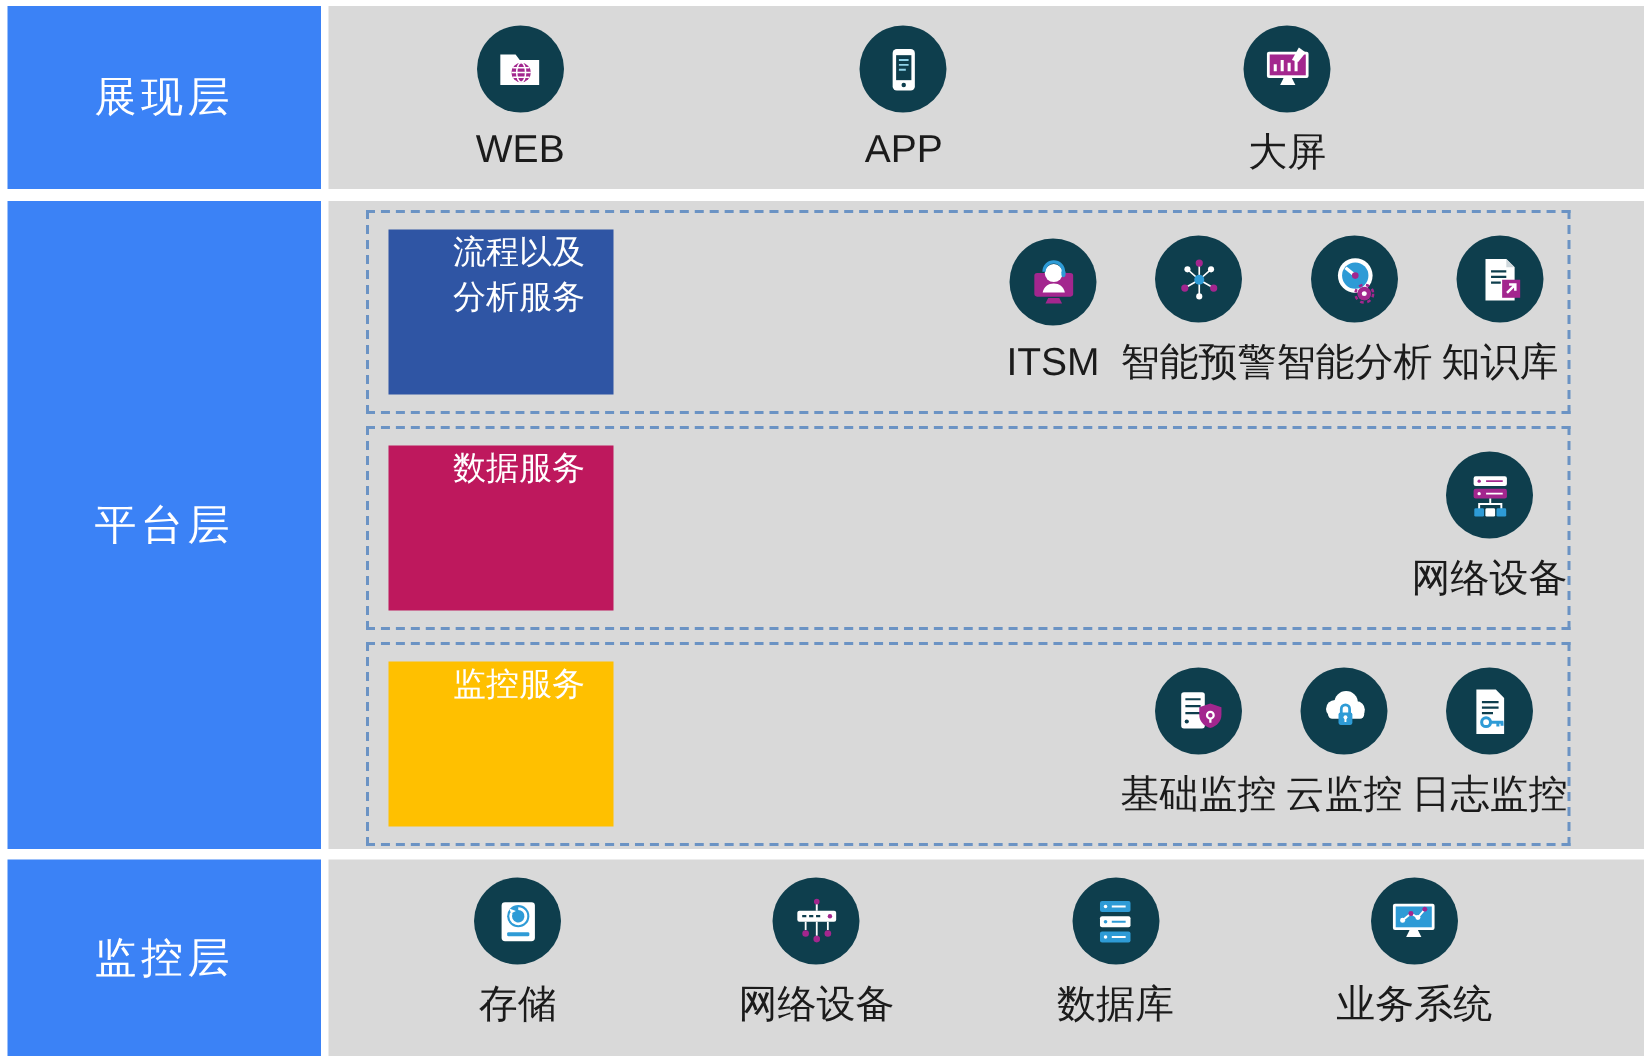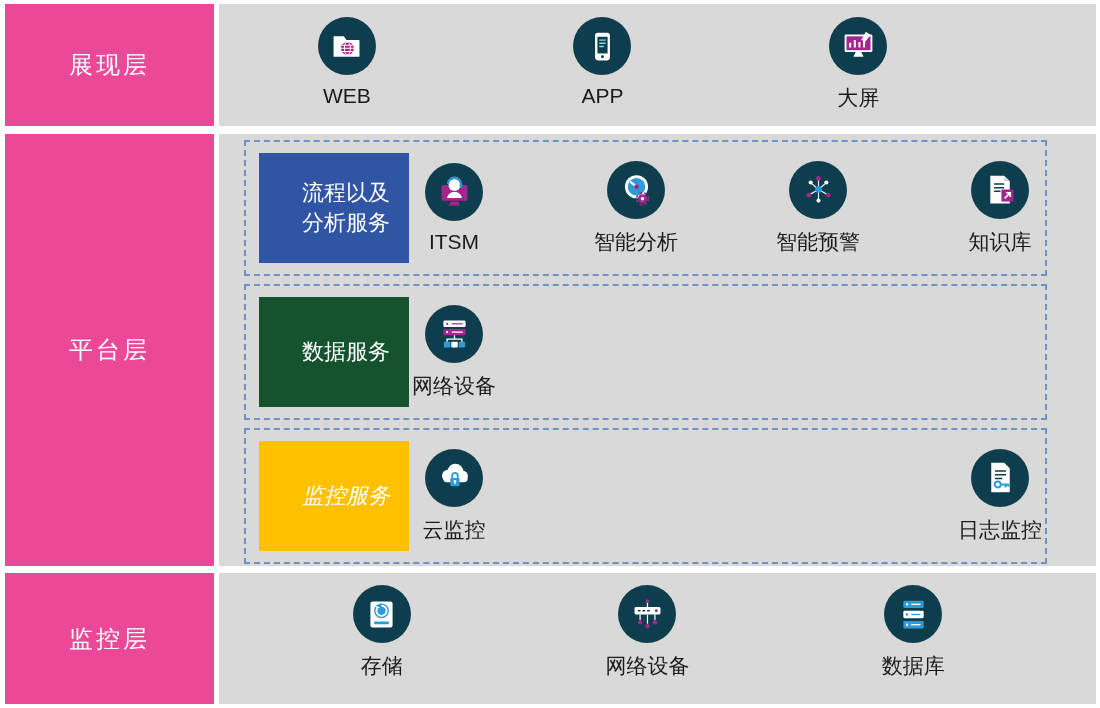--- a/index.html
+++ b/index.html
@@ -9,49 +9,49 @@
     background:#ffffff;
     font-family:"Liberation Sans","DejaVu Sans",sans-serif;
     overflow:hidden;
   }
   .band{position:absolute;left:5px;right:4px;display:flex}
   #band1{top:4px;height:122px}
   #band2{top:134px;height:432px}
   #band3{top:573px;height:131px}
   .side{
     width:209px;flex:none;margin-right:5px;
-    background:#ec4899;color:#fff;
+    background:#3b82f6;color:#fff;
     display:flex;align-items:center;justify-content:center;
-    font-size:24px;letter-spacing:3px;
+    font-size:28px;letter-spacing:3px;
   }
   .content{flex:1;background:#d9d9d9}
   .items{display:flex;justify-content:space-around;align-items:flex-start}
   #band1 .items{padding:13px 110px 0 0}
   #band3 .items{padding:12px 50px 0 30px}
   .item{display:flex;flex-direction:column;align-items:center;min-width:90px}
   .ic{
     width:58px;height:58px;border-radius:50%;
     background:#0e3e4d;
     display:flex;align-items:center;justify-content:center;flex:none;
   }
   .ic svg{width:37px;height:37px;display:block}
-  .ilabel{margin-top:9px;font-size:21px;color:#1b1b1b;white-space:nowrap}
+  .ilabel{margin-top:9px;font-size:26px;color:#1b1b1b;white-space:nowrap}
   
   .pcontent{display:flex;flex-direction:column;gap:8px;padding:6px 49px 0 25px}
   .group{
     border:2px dashed #6b93c4;height:136px;
     display:flex;align-items:center;padding-left:13px;
   }
   .gtitle{
     width:150px;height:110px;flex:none;
-    display:flex;align-items:center;justify-content:center;
+    display:flex;justify-content:center;
     color:#fff;font-size:22px;text-align:center;line-height:1.35;padding-left:24px;
   }
   .gtitle span{display:inline-block;max-width:98px}
-  .gitems{flex:1;display:flex;justify-content:space-between;align-items:center}
+  .gitems{flex:1;display:flex;justify-content:flex-end;align-items:center}
 </style>
 </head>
 <body>
 
 <section class="band" id="band1">
   <div class="side">展现层</div>
   <div class="content">
     <div class="items">
 
       <div class="item">
@@ -112,35 +112,20 @@
               <path d="M16 31h8l2 4H14z" fill="#a3268e"></path>
               <circle cx="20" cy="13" r="6.5" fill="#fff"></circle>
               <path d="M13 12a7 7 0 0 1 14 0" fill="none" stroke="#2e9bd6" stroke-width="2.4"></path>
               <rect x="25.5" y="11" width="3" height="5" rx="1.5" fill="#2e9bd6"></rect>
               <path d="M12 27c1-4.5 4-6.5 8-6.5s7 2 8 6.5z" fill="#fff"></path>
             </svg>
           </div>
           <div class="ilabel">ITSM</div>
         </div>
 
-
-        <div class="item">
-          <div class="ic">
-            <svg viewBox="0 0 40 40">
-              <circle cx="20" cy="17" r="12.5" fill="#fff"></circle>
-              <circle cx="20" cy="17" r="9.5" fill="#2e9bd6"></circle>
-              <path d="M20 17l-7-5.6" stroke="#fff" stroke-width="2.4"></path>
-              <circle cx="20" cy="17" r="2.4" fill="#a3268e"></circle>
-              <circle cx="26.5" cy="30" r="5" fill="#a3268e"></circle>
-              <circle cx="26.5" cy="30" r="6.4" fill="none" stroke="#a3268e" stroke-width="1.8" stroke-dasharray="2.6 2.6"></circle>
-              <circle cx="26.5" cy="30" r="1.8" fill="#fff"></circle>
-            </svg>
-          </div>
-          <div class="ilabel">智能分析</div>
-        </div>
 
         <div class="item">
           <div class="ic">
             <svg viewBox="0 0 40 40">
               <g stroke="#fff" stroke-width="1.2">
                 <path d="M20 20V8M20 20l10.4 6M20 20L9.6 26M20 20l8.5-7.5M20 20l-8.5-7.5M20 20v12"></path>
               </g>
               <circle cx="20" cy="20" r="3.6" fill="#2e9bd6"></circle>
               <circle cx="20" cy="8" r="2.6" fill="#a3268e"></circle>
               <circle cx="30.4" cy="26" r="2.6" fill="#a3268e"></circle>
@@ -149,35 +134,50 @@
               <circle cx="11.5" cy="12.5" r="2.2" fill="#fff"></circle>
               <circle cx="20" cy="32" r="2.2" fill="#fff"></circle>
             </svg>
           </div>
           <div class="ilabel">智能预警</div>
         </div>
 
         <div class="item">
           <div class="ic">
             <svg viewBox="0 0 40 40">
+              <circle cx="20" cy="17" r="12.5" fill="#fff"></circle>
+              <circle cx="20" cy="17" r="9.5" fill="#2e9bd6"></circle>
+              <path d="M20 17l-7-5.6" stroke="#fff" stroke-width="2.4"></path>
+              <circle cx="20" cy="17" r="2.4" fill="#a3268e"></circle>
+              <circle cx="26.5" cy="30" r="5" fill="#a3268e"></circle>
+              <circle cx="26.5" cy="30" r="6.4" fill="none" stroke="#a3268e" stroke-width="1.8" stroke-dasharray="2.6 2.6"></circle>
+              <circle cx="26.5" cy="30" r="1.8" fill="#fff"></circle>
+            </svg>
+          </div>
+          <div class="ilabel">智能分析</div>
+        </div>
+
+        <div class="item">
+          <div class="ic">
+            <svg viewBox="0 0 40 40">
               <path d="M9 5h15l6 6v24H9z" fill="#fff"></path>
               <path d="M24 5v6h6z" fill="#cfd8dc"></path>
               <path d="M13 14h11M13 18h11M13 22h7" stroke="#0e3e4d" stroke-width="1.6"></path>
               <rect x="21" y="20" width="13" height="13" fill="#a3268e"></rect>
               <path d="M24.5 29.5l6-6M30.5 28v-4.5H26" stroke="#fff" stroke-width="1.8" fill="none"></path>
             </svg>
           </div>
           <div class="ilabel">知识库</div>
         </div>
 
       </div>
     </div>
 
     <div class="group">
-      <div class="gtitle" style="background: #14532d;">
+      <div class="gtitle" style="background: #be185d;">
         <span>数据服务</span>
       </div>
       <div class="gitems">
 
 
         <div class="item">
           <div class="ic">
             <svg viewBox="0 0 40 40">
               <rect x="8" y="6" width="24" height="7" rx="1.5" fill="#fff"></rect>
               <rect x="8" y="15" width="24" height="7" rx="1.5" fill="#a3268e"></rect>
@@ -191,25 +191,38 @@
               <rect x="24.5" y="29" width="7" height="6" rx="1" fill="#2e9bd6"></rect>
             </svg>
           </div>
           <div class="ilabel">网络设备</div>
         </div>
 
       </div>
     </div>
 
     <div class="group">
-      <div class="gtitle" style="background: rgb(255, 192, 0); font-style: italic;">
+      <div class="gtitle" style="background: rgb(255, 192, 0);">
         <span>监控服务</span>
       </div>
       <div class="gitems">
 
+        <div class="item">
+          <div class="ic">
+            <svg viewBox="0 0 40 40">
+              <rect x="7" y="6" width="17" height="26" rx="2" fill="#fff"></rect>
+              <path d="M10 11h11M10 16h11M10 21h11" stroke="#0e3e4d" stroke-width="1.6"></path>
+              <circle cx="11" cy="27" r="1.5" fill="#0e3e4d"></circle>
+              <path d="M28 14l8 2.8v5.2c0 5-3.2 8.2-8 9.8-4.8-1.6-8-4.8-8-9.8v-5.2z" fill="#a3268e"></path>
+              <circle cx="28" cy="22.5" r="2.4" fill="none" stroke="#fff" stroke-width="1.6"></circle>
+              <path d="M28 24.5v3.5" stroke="#fff" stroke-width="1.6"></path>
+            </svg>
+          </div>
+          <div class="ilabel">基础监控</div>
+        </div>
 
 
         <div class="item">
           <div class="ic">
             <svg viewBox="0 0 40 40">
               <circle cx="13" cy="18" r="6.5" fill="#fff"></circle>
               <circle cx="21" cy="13.5" r="8.5" fill="#fff"></circle>
               <circle cx="28.5" cy="18.5" r="6" fill="#fff"></circle>
               <rect x="8" y="17" width="26" height="8" rx="3" fill="#fff"></rect>
               <path d="M17.5 21v-3a3 3 0 0 1 6 0v3" fill="none" stroke="#2e9bd6" stroke-width="2"></path>
@@ -285,17 +298,32 @@
             <circle cx="13" cy="20" r="1.3" fill="#2e9bd6"></circle>
             <circle cx="13" cy="31" r="1.3" fill="#fff"></circle>
             <path d="M17.5 9h10" stroke="#fff" stroke-width="1.4"></path>
             <path d="M17.5 20h10" stroke="#2e9bd6" stroke-width="1.4"></path>
             <path d="M17.5 31h10" stroke="#fff" stroke-width="1.4"></path>
           </svg>
         </div>
         <div class="ilabel">数据库</div>
       </div>
 
+      <div class="item">
+        <div class="ic">
+          <svg viewBox="0 0 40 40">
+            <rect x="5" y="7" width="30" height="19" rx="1.5" fill="#fff"></rect>
+            <rect x="7" y="9" width="26" height="15" fill="#2e9bd6"></rect>
+            <path d="M12 19l6-5 5 3 5-6" fill="none" stroke="#fff" stroke-width="1.4"></path>
+            <circle cx="12" cy="19" r="1.8" fill="#fff"></circle>
+            <circle cx="18" cy="14" r="1.8" fill="#a3268e"></circle>
+            <circle cx="23" cy="17" r="1.8" fill="#fff"></circle>
+            <circle cx="28" cy="11" r="1.8" fill="#a3268e"></circle>
+            <path d="M17 26h6l2.5 5h-11z" fill="#fff"></path>
+          </svg>
+        </div>
+        <div class="ilabel">业务系统</div>
+      </div>
 
 
     </div>
   </div>
 </section>
 
 </body></html>

